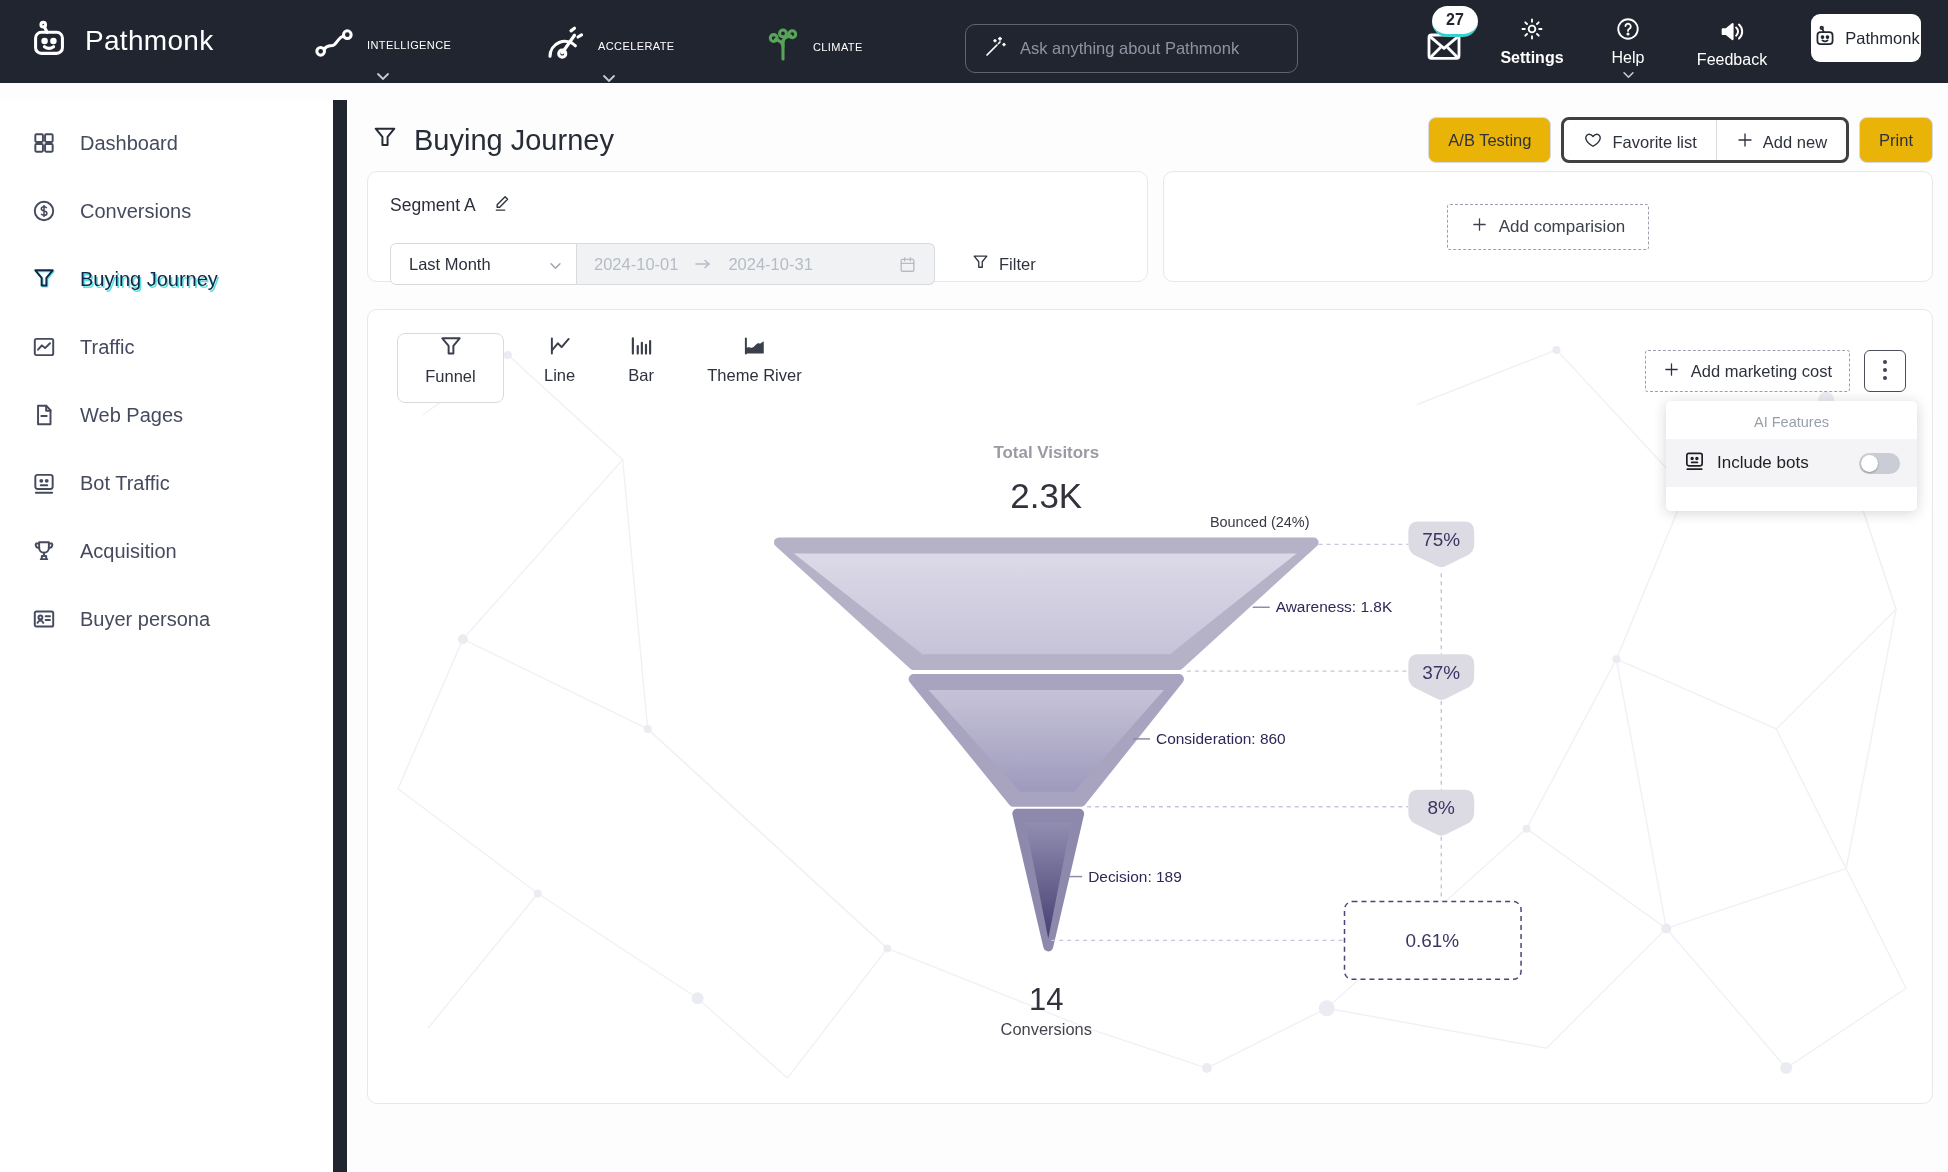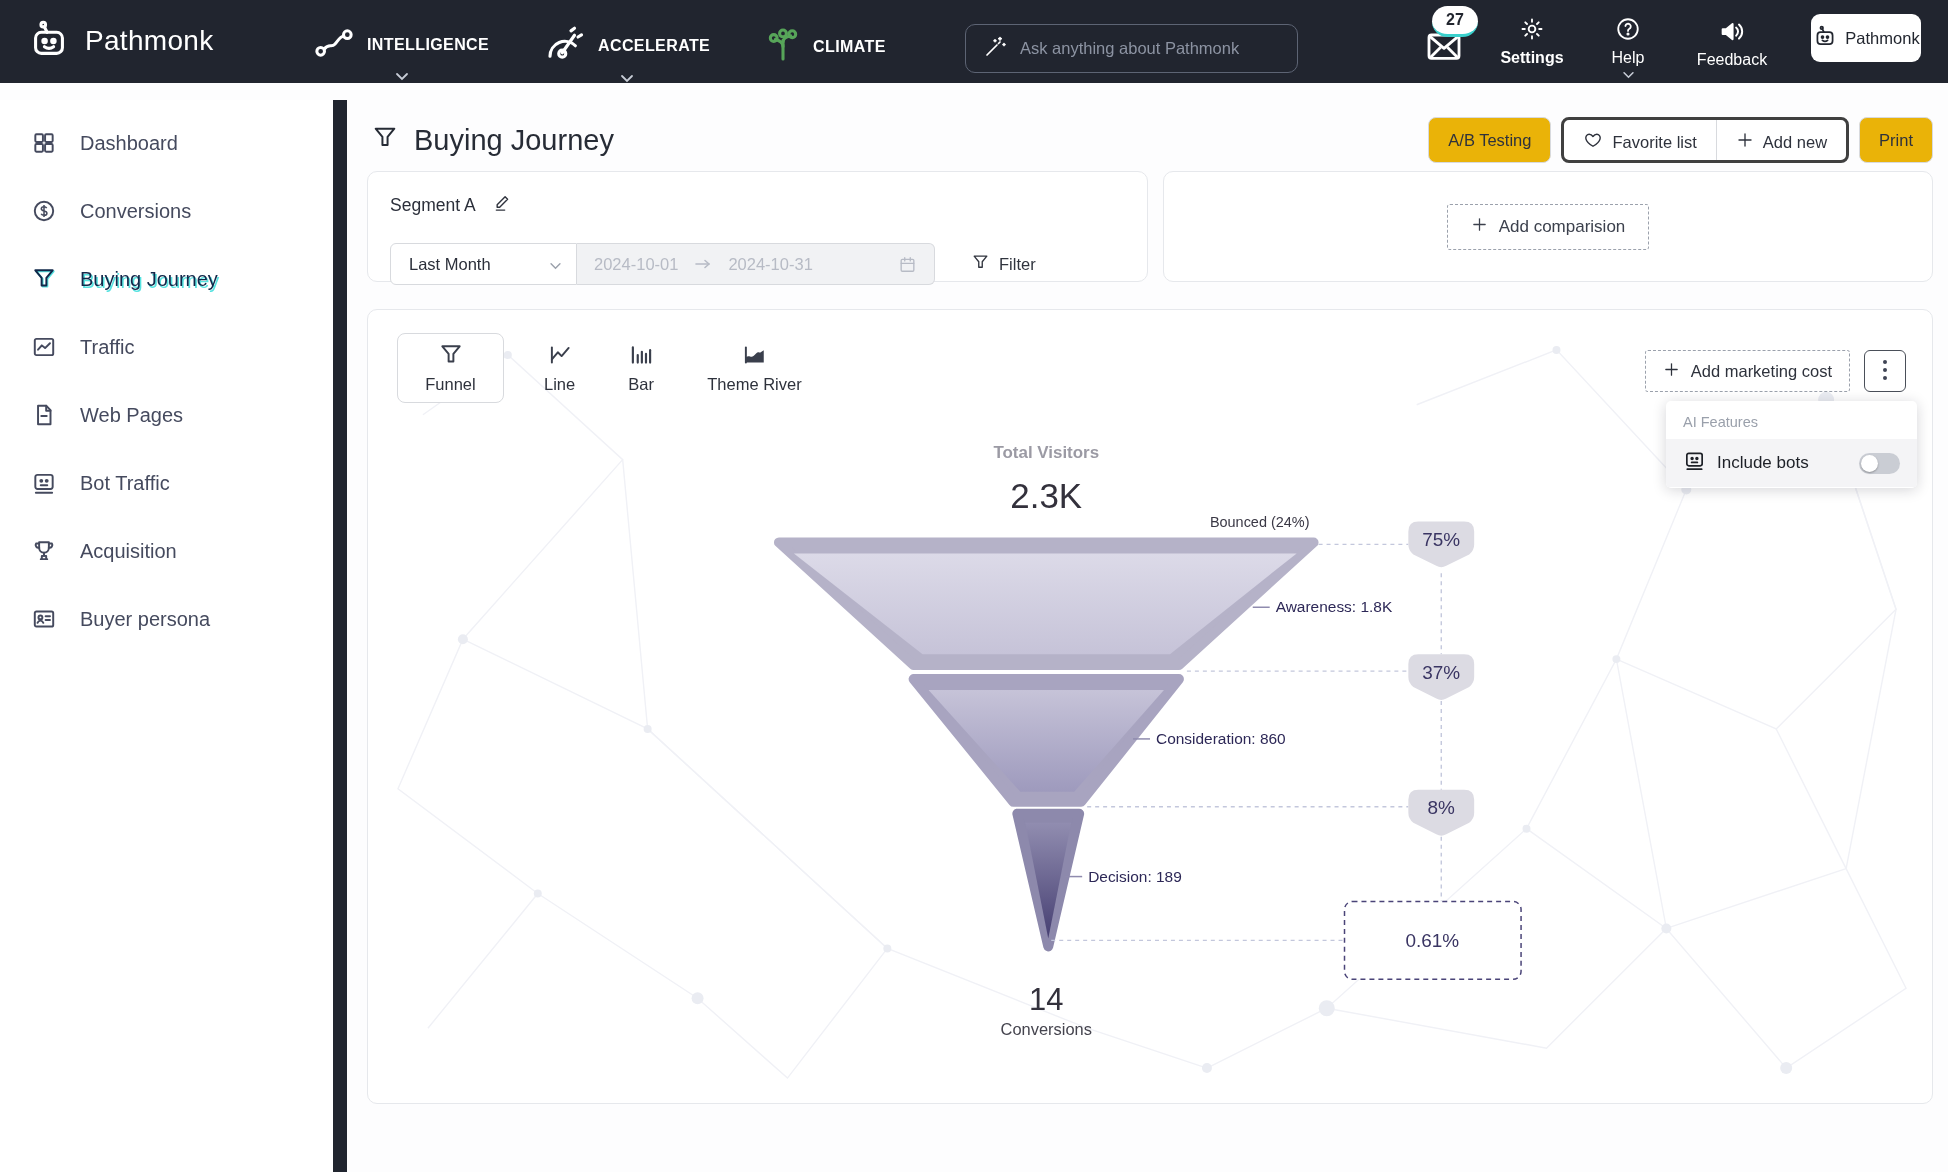--- a/index.html
+++ b/index.html
@@ -4,21 +4,21 @@
 <style>
   * { margin:0; padding:0; box-sizing:border-box; font-family:"Liberation Sans", sans-serif; }
   html,body { width:1948px; height:1172px; overflow:hidden; background:#fdfdfe; }
 
   
   .navbar { position:absolute; left:0; top:0; width:1948px; height:83px; background:#21252F; z-index:20; }
   .brand { position:absolute; left:26px; top:16px; display:flex; align-items:center; gap:13px; color:#fff; }
   .brand-name { font-size:28px; font-weight:400; letter-spacing:.3px; }
   .nav-menu { position:absolute; top:0; height:100%; color:#fff; }
   .menu-row { display:flex; align-items:center; gap:13px; margin-top:26px; }
-  .menu-label { font-size:16px; font-weight:bold; letter-spacing:.4px; }
+  .menu-label { font-size:11px; font-weight:normal; letter-spacing:.4px; }
   .menu-caret { display:block; margin:8px auto 0; color:#c7ccd6; }
   .search-box { position:absolute; left:965px; top:24px; width:333px; height:49px; border:1px solid #5d6474; border-radius:10px; display:flex; align-items:center; gap:13px; padding:0 17px; }
   .search-box input { flex:1; background:transparent; border:none; outline:none; color:#e8eaee; font-size:16.5px; }
   .search-box input::placeholder { color:#8c93a2; }
   .nav-icon-item { position:absolute; color:#fff; text-align:center; }
   .nav-icon-label { font-size:16px; margin-top:3px; }
   .notif { position:absolute; left:1424px; top:26px; }
   .notif-badge { position:absolute; left:8px; top:-20px; min-width:46px; height:31px; background:#fff; border-radius:16px; border-bottom:3px solid #3ad0cc; color:#22262f; font-size:16px; font-weight:bold; display:flex; align-items:center; justify-content:center; }
   .account-btn { position:absolute; left:1811px; top:14px; width:110px; height:48px; background:#fff; border:none; border-radius:9px; display:flex; align-items:center; justify-content:center; gap:7px; color:#22262f; font-size:16.5px; cursor:pointer; }
 
@@ -51,26 +51,26 @@
   .date-range { width:358px; height:42px; background:#f1f2f4; border:1px solid #d8dade; border-left:none; border-radius:0 6px 6px 0; display:flex; align-items:center; gap:16px; padding:0 17px; font-size:16.5px; color:#b7bbc5; }
   .date-range .cal { margin-left:auto; display:flex; }
   .filter-ctl { display:flex; align-items:center; gap:9px; margin-left:36px; font-size:16.5px; color:#30343e; cursor:pointer; }
   .comparison-card { flex:1; display:flex; align-items:center; justify-content:center; }
   .dashed-btn { border:1.5px dashed #9ba1ac; border-radius:3px; background:transparent; display:flex; align-items:center; gap:11px; padding:11px 23px; font-size:17px; color:#3c414d; cursor:pointer; }
 
   .chart-card { position:relative; margin:27px 15px 0 20px; height:795px; background:#fff; border:1px solid #e6e8ec; border-radius:10px; }
   .bg-net, .funnel-svg { position:absolute; left:0; top:0; width:100%; height:100%; }
   .bg-net { z-index:0; } .funnel-svg { z-index:1; }
   .tabs { position:absolute; left:29px; top:23px; display:flex; gap:27px; z-index:2; align-items:center; }
-  .tab { display:flex; flex-direction:column; align-items:center; justify-content:center; gap:7px; height:70px; padding:0 13px; font-size:16.5px; color:#2e323c; cursor:pointer; }
+  .tab { display:flex; flex-direction:column; align-items:center; justify-content:flex-start; gap:7px; height:70px; padding:0 13px; font-size:16.5px; color:#2e323c; cursor:pointer; }
   .tab .ticon { color:#3a3f4c; display:flex; }
   .tab.active { border:1px solid #d8dade; border-radius:8px; background:#fff; min-width:107px; }
   .add-cost-btn { position:absolute; top:40px; right:82px; height:42px; z-index:2; border:1.5px dashed #9ba1ac; border-radius:3px; background:#fff; display:flex; align-items:center; gap:11px; padding:0 17px; font-size:16.5px; color:#2e323c; cursor:pointer; }
   .kebab-btn { position:absolute; top:40px; right:26px; width:42px; height:42px; z-index:2; border:1px solid #4a4f59; border-radius:6px; background:#fff; display:flex; align-items:center; justify-content:center; cursor:pointer; }
-  .dropdown { position:absolute; top:91px; right:15px; width:251px; background:#fff; border-radius:5px; box-shadow:0 2px 14px rgba(20,20,40,.18); z-index:6; padding-bottom:1px; overflow:hidden; }
+  .dropdown { position:absolute; top:91px; right:15px; width:251px; background:#fff; border-radius:5px; box-shadow:0 2px 14px rgba(20,20,40,.18); z-index:6; padding-bottom:24px; overflow:hidden;text-align:center; }
   .dropdown-header { padding:13px 17px 9px; font-size:14.5px; color:#9aa0ab; }
   .dropdown-item { display:flex; align-items:center; gap:11px; background:#f4f4f6; padding:10px 17px; font-size:17px; color:#1d2027; cursor:pointer; }
   .toggle { margin-left:auto; width:41px; height:21px; border-radius:11px; background:#cacdd4; position:relative; cursor:pointer; }
   .toggle-knob { position:absolute; left:2px; top:2px; width:17px; height:17px; border-radius:50%; background:#fff; box-shadow:0 1px 2px rgba(0,0,0,.3); }
 </style>
 </head>
 <body>
 
 <div class="navbar">
   <div class="brand">

